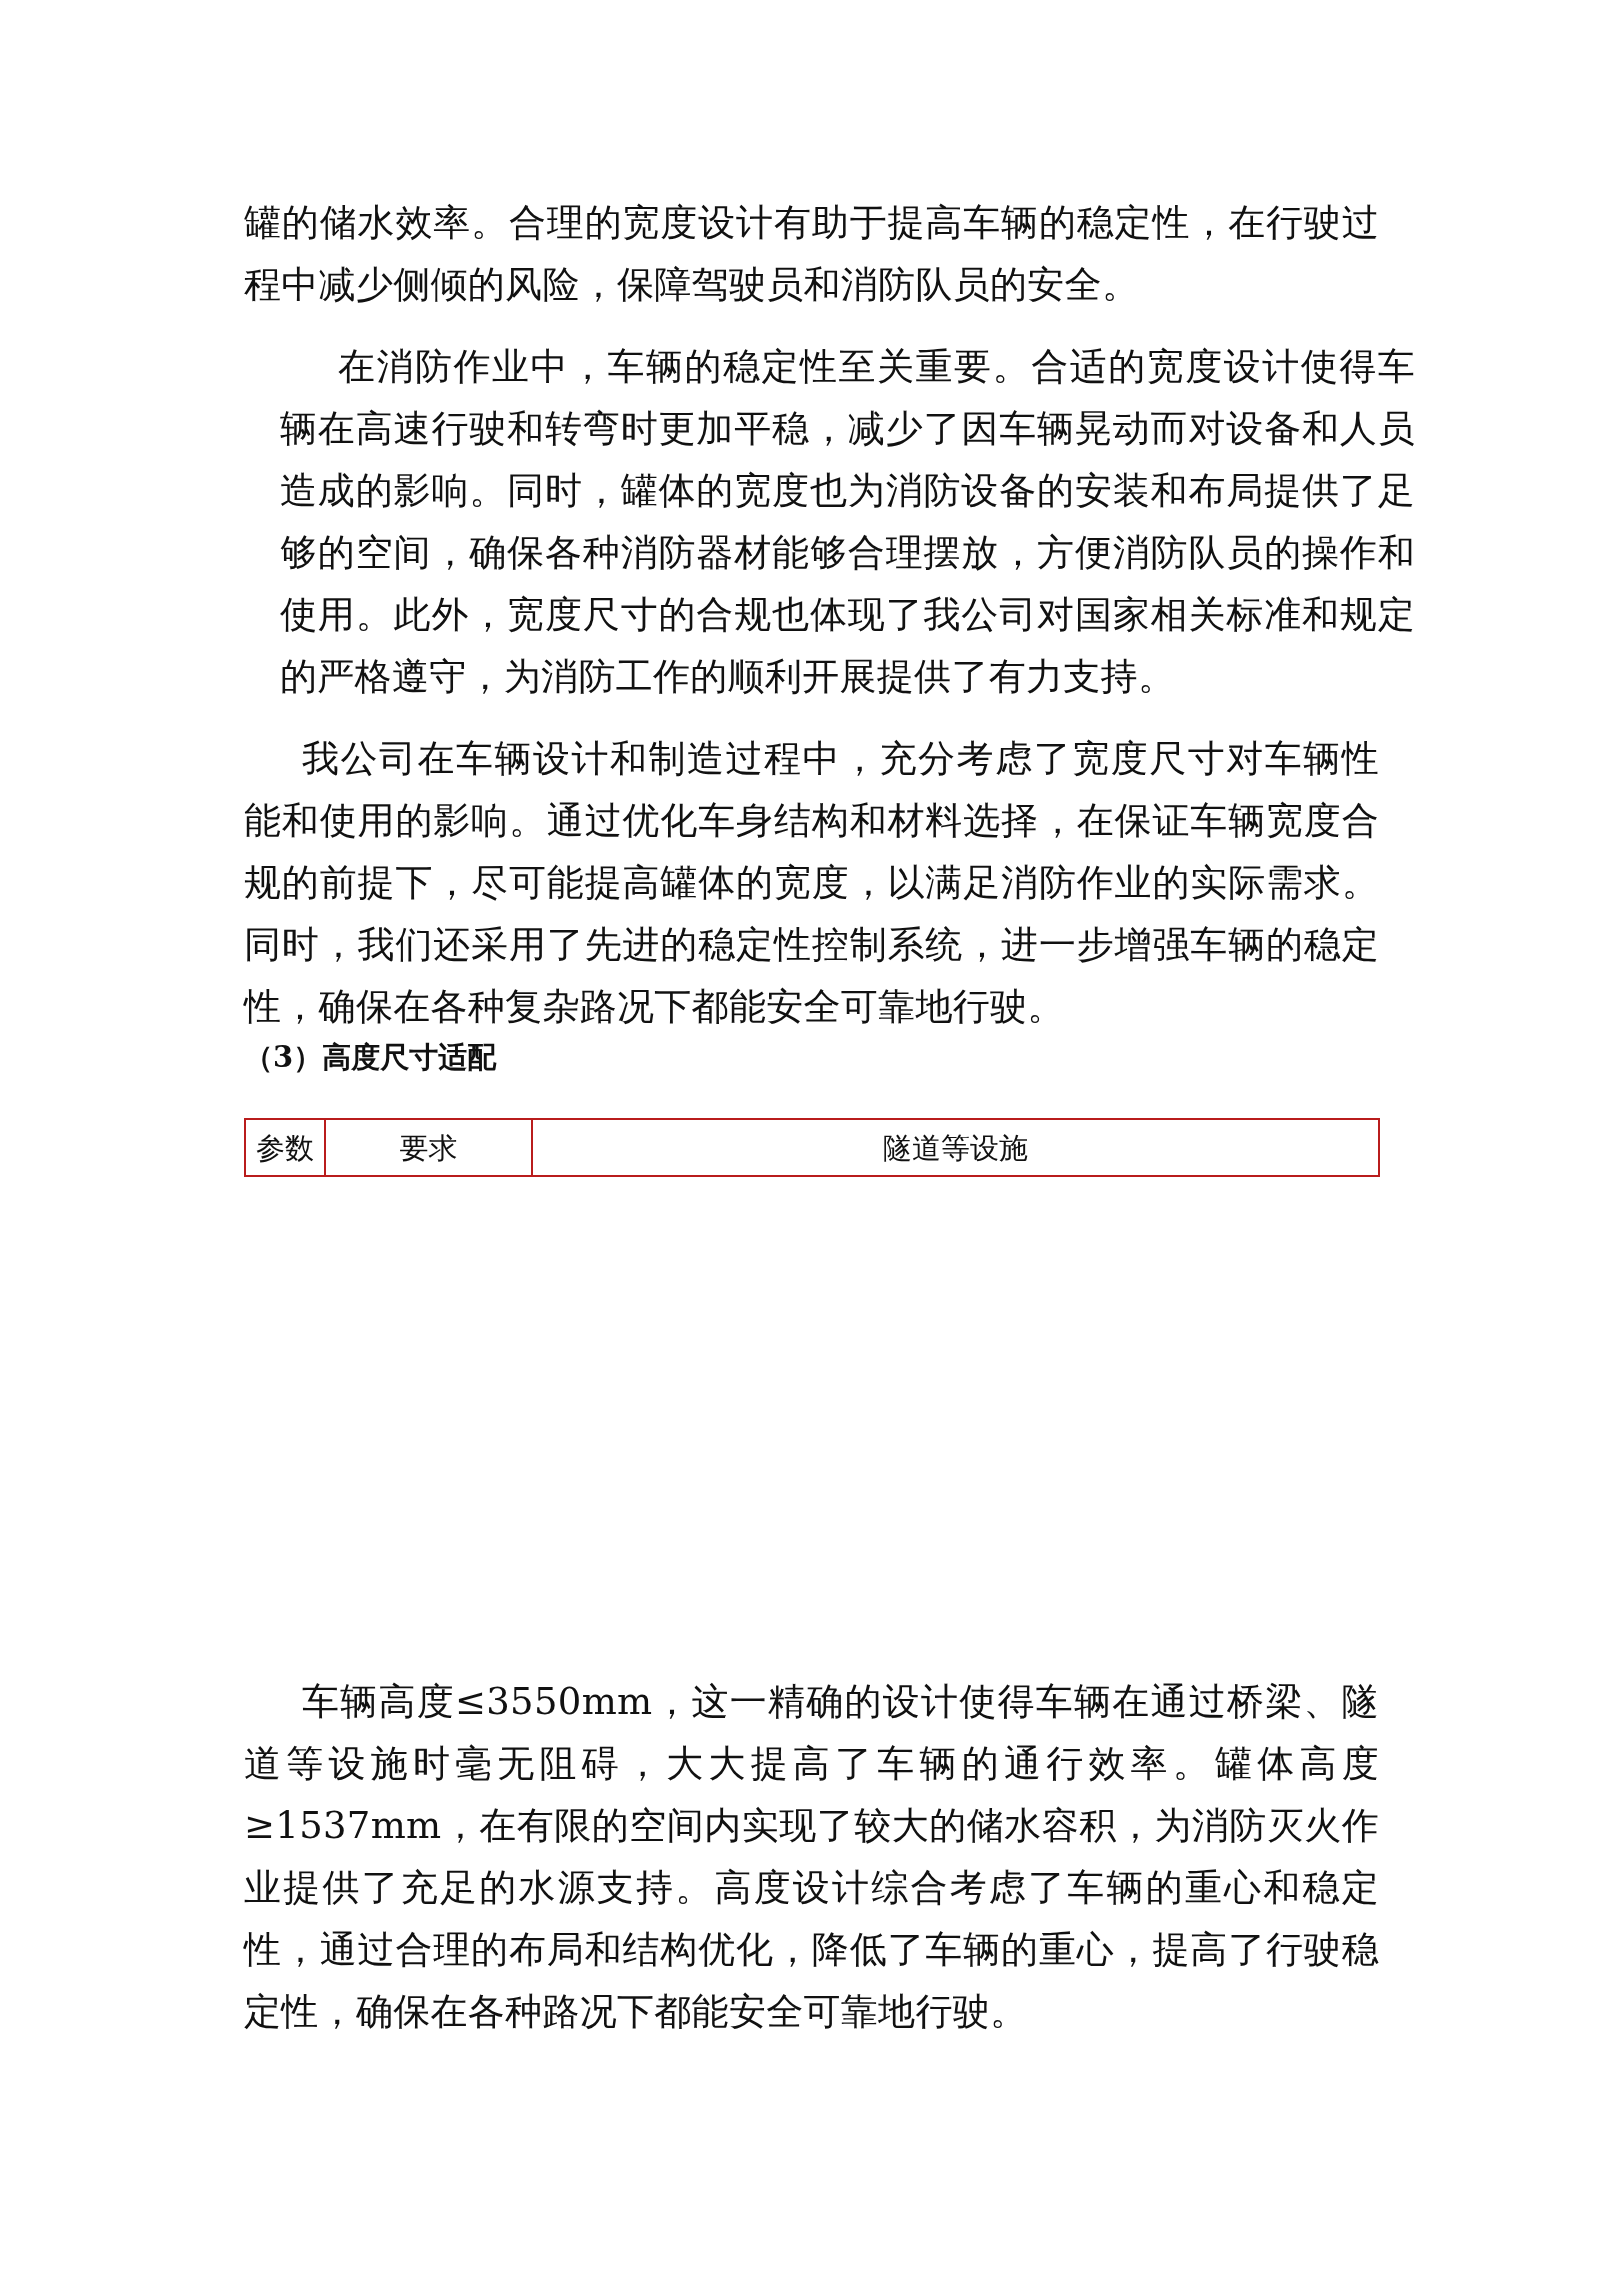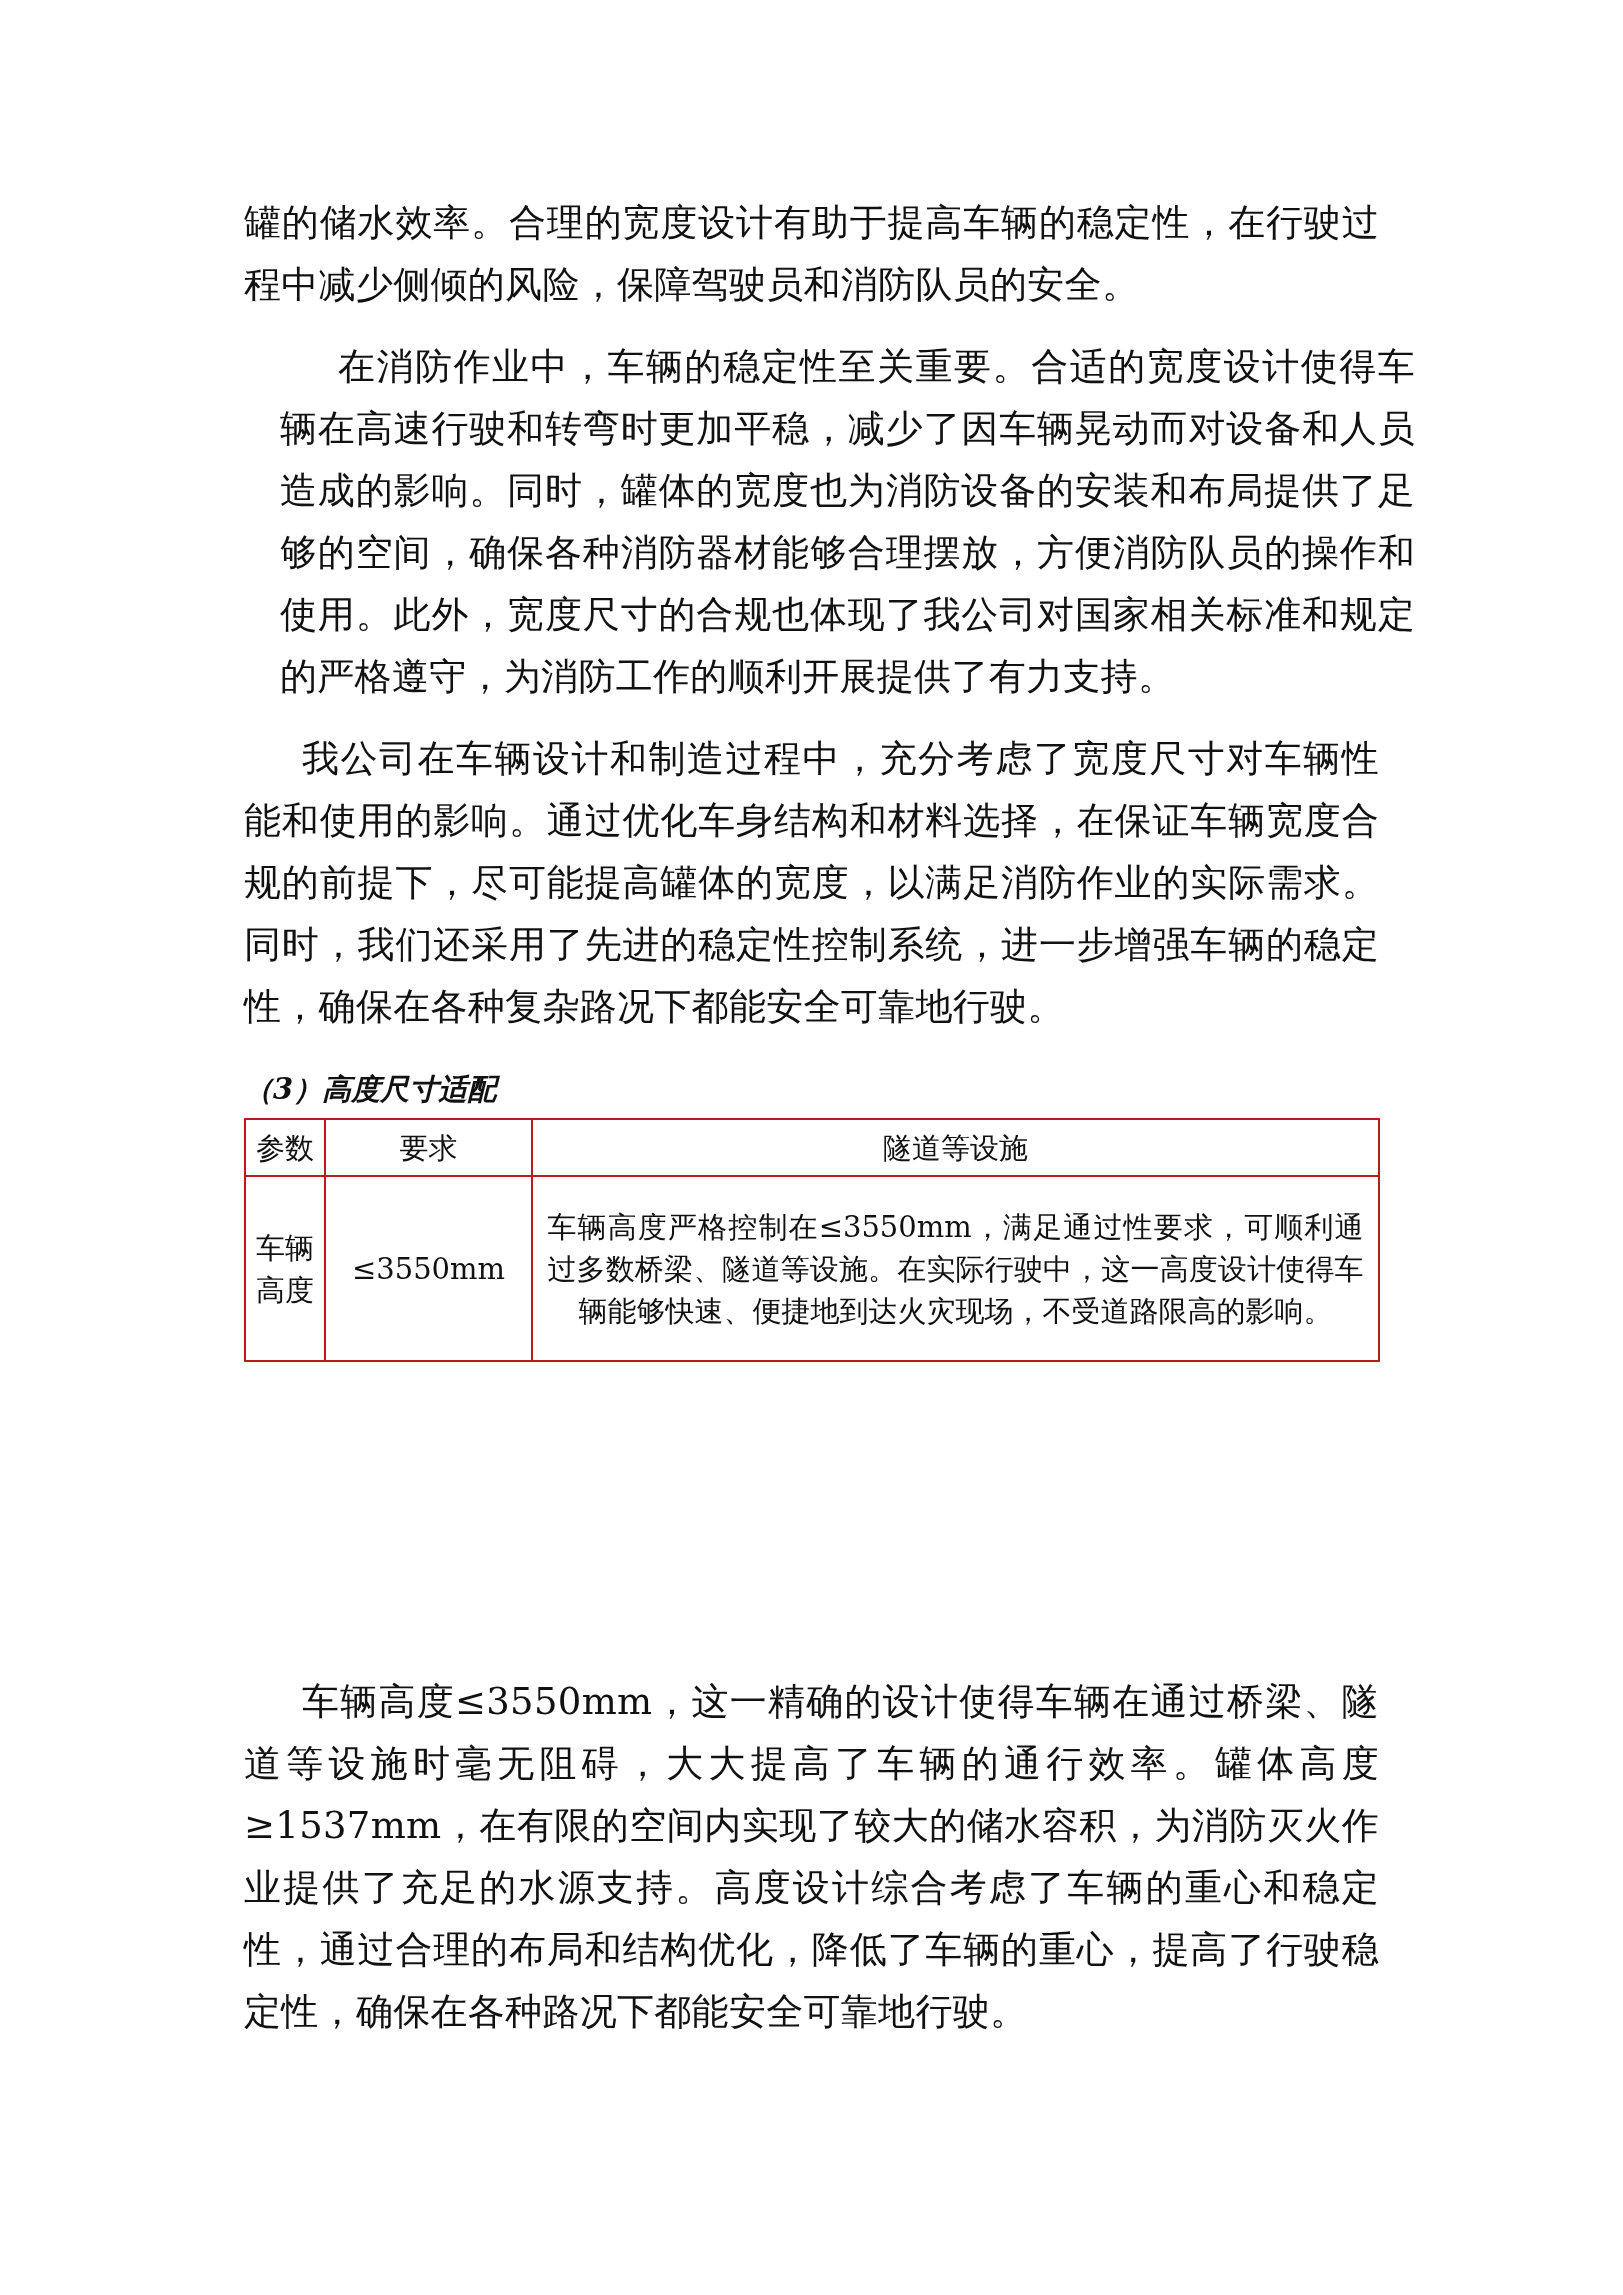--- a/index.html
+++ b/index.html
@@ -86,40 +86,35 @@
 <body>
 
 <div class="page">
 
   <p class="para" style="top:192px;">罐的储水效率。合理的宽度设计有助于提高车辆的稳定性，在行驶过程中减少侧倾的风险，保障驾驶员和消防队员的安全。</p>
 
   <p class="para indent" style="top:336px;margin-left:36px;">在消防作业中，车辆的稳定性至关重要。合适的宽度设计使得车辆在高速行驶和转弯时更加平稳，减少了因车辆晃动而对设备和人员造成的影响。同时，罐体的宽度也为消防设备的安装和布局提供了足够的空间，确保各种消防器材能够合理摆放，方便消防队员的操作和使用。此外，宽度尺寸的合规也体现了我公司对国家相关标准和规定的严格遵守，为消防工作的顺利开展提供了有力支持。</p>
 
   <p class="para indent" style="top:728px;">我公司在车辆设计和制造过程中，充分考虑了宽度尺寸对车辆性能和使用的影响。通过优化车身结构和材料选择，在保证车辆宽度合规的前提下，尽可能提高罐体的宽度，以满足消防作业的实际需求。同时，我们还采用了先进的稳定性控制系统，进一步增强车辆的稳定性，确保在各种复杂路况下都能安全可靠地行驶。</p>
 
-  <h3 class="heading" style="top:1070px;font-style:italic;">（3）高度尺寸适配</h3>
+  <h3 class="heading" style="top:1038px;">（3）高度尺寸适配</h3>
 
   <table class="spec">
     <colgroup>
       <col class="c1">
         <col class="c2">
         <col class="c3">
     </colgroup>
     <thead>
       <tr>
         <th>参数</th>
         <th>要求</th>
         <th>隧道等设施</th>
       </tr>
     </thead>
     <tbody>
-      <tr class="r1">
-        <td class="param">车辆高度</td>
-        <td class="req">≤3550mm</td>
-        <td class="resp">车辆高度严格控制在≤3550mm，满足通过性要求，可顺利通过多数桥梁、隧道等设施。在实际行驶中，这一高度设计使得车辆能够快速、便捷地到达火灾现场，不受道路限高的影响。</td>
-      </tr>
     </tbody>
   </table>
 
   <p class="para indent" style="top:1671px;">车辆高度≤3550mm，这一精确的设计使得车辆在通过桥梁、隧道等设施时毫无阻碍，大大提高了车辆的通行效率。罐体高度≥1537mm，在有限的空间内实现了较大的储水容积，为消防灭火作业提供了充足的水源支持。高度设计综合考虑了车辆的重心和稳定性，通过合理的布局和结构优化，降低了车辆的重心，提高了行驶稳定性，确保在各种路况下都能安全可靠地行驶。</p>
 
 </div>
 
 
 </body></html>

